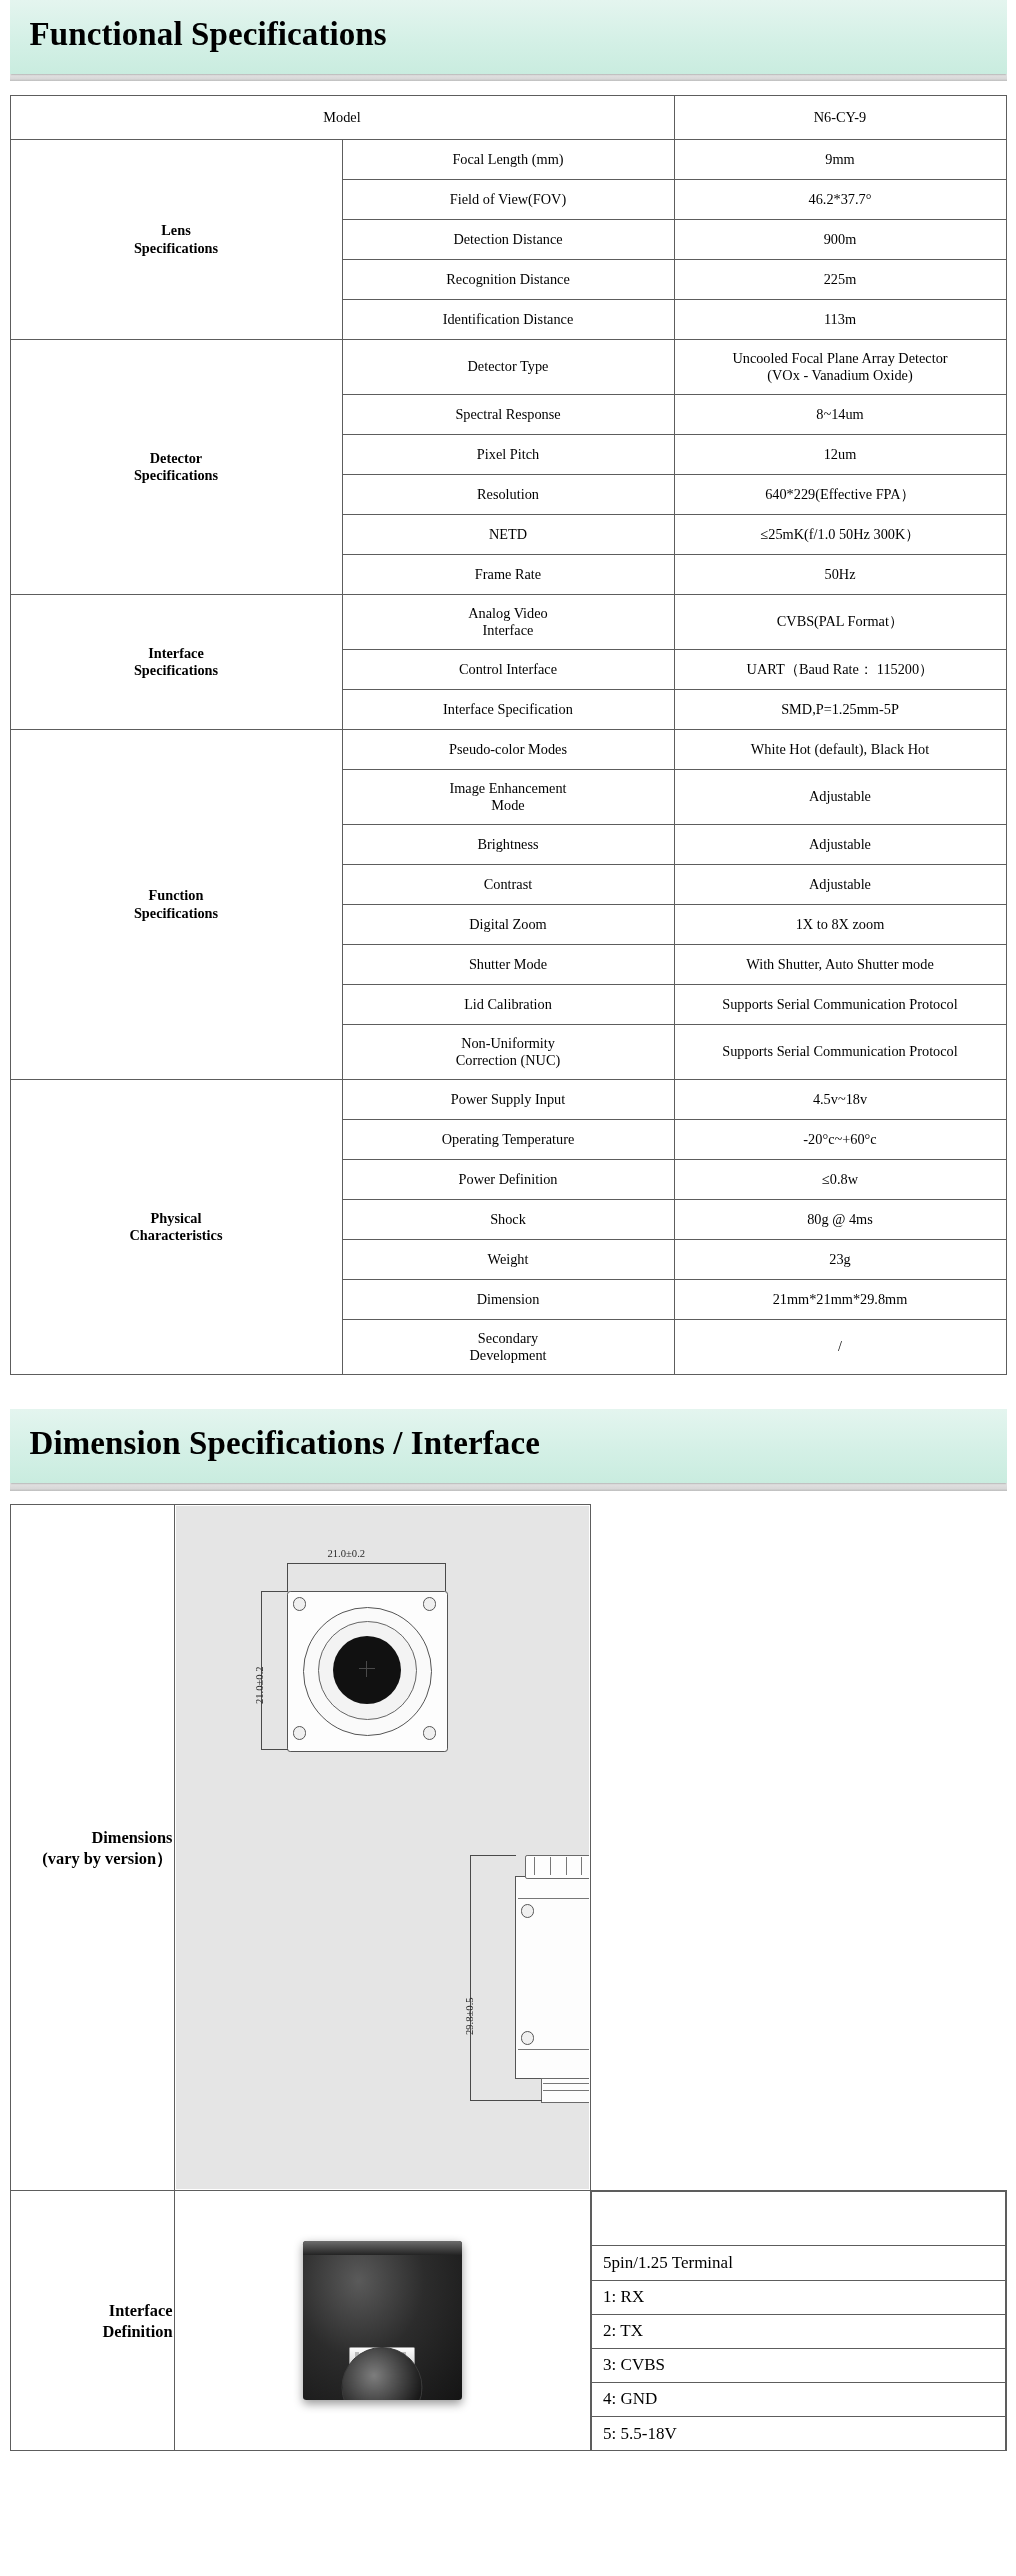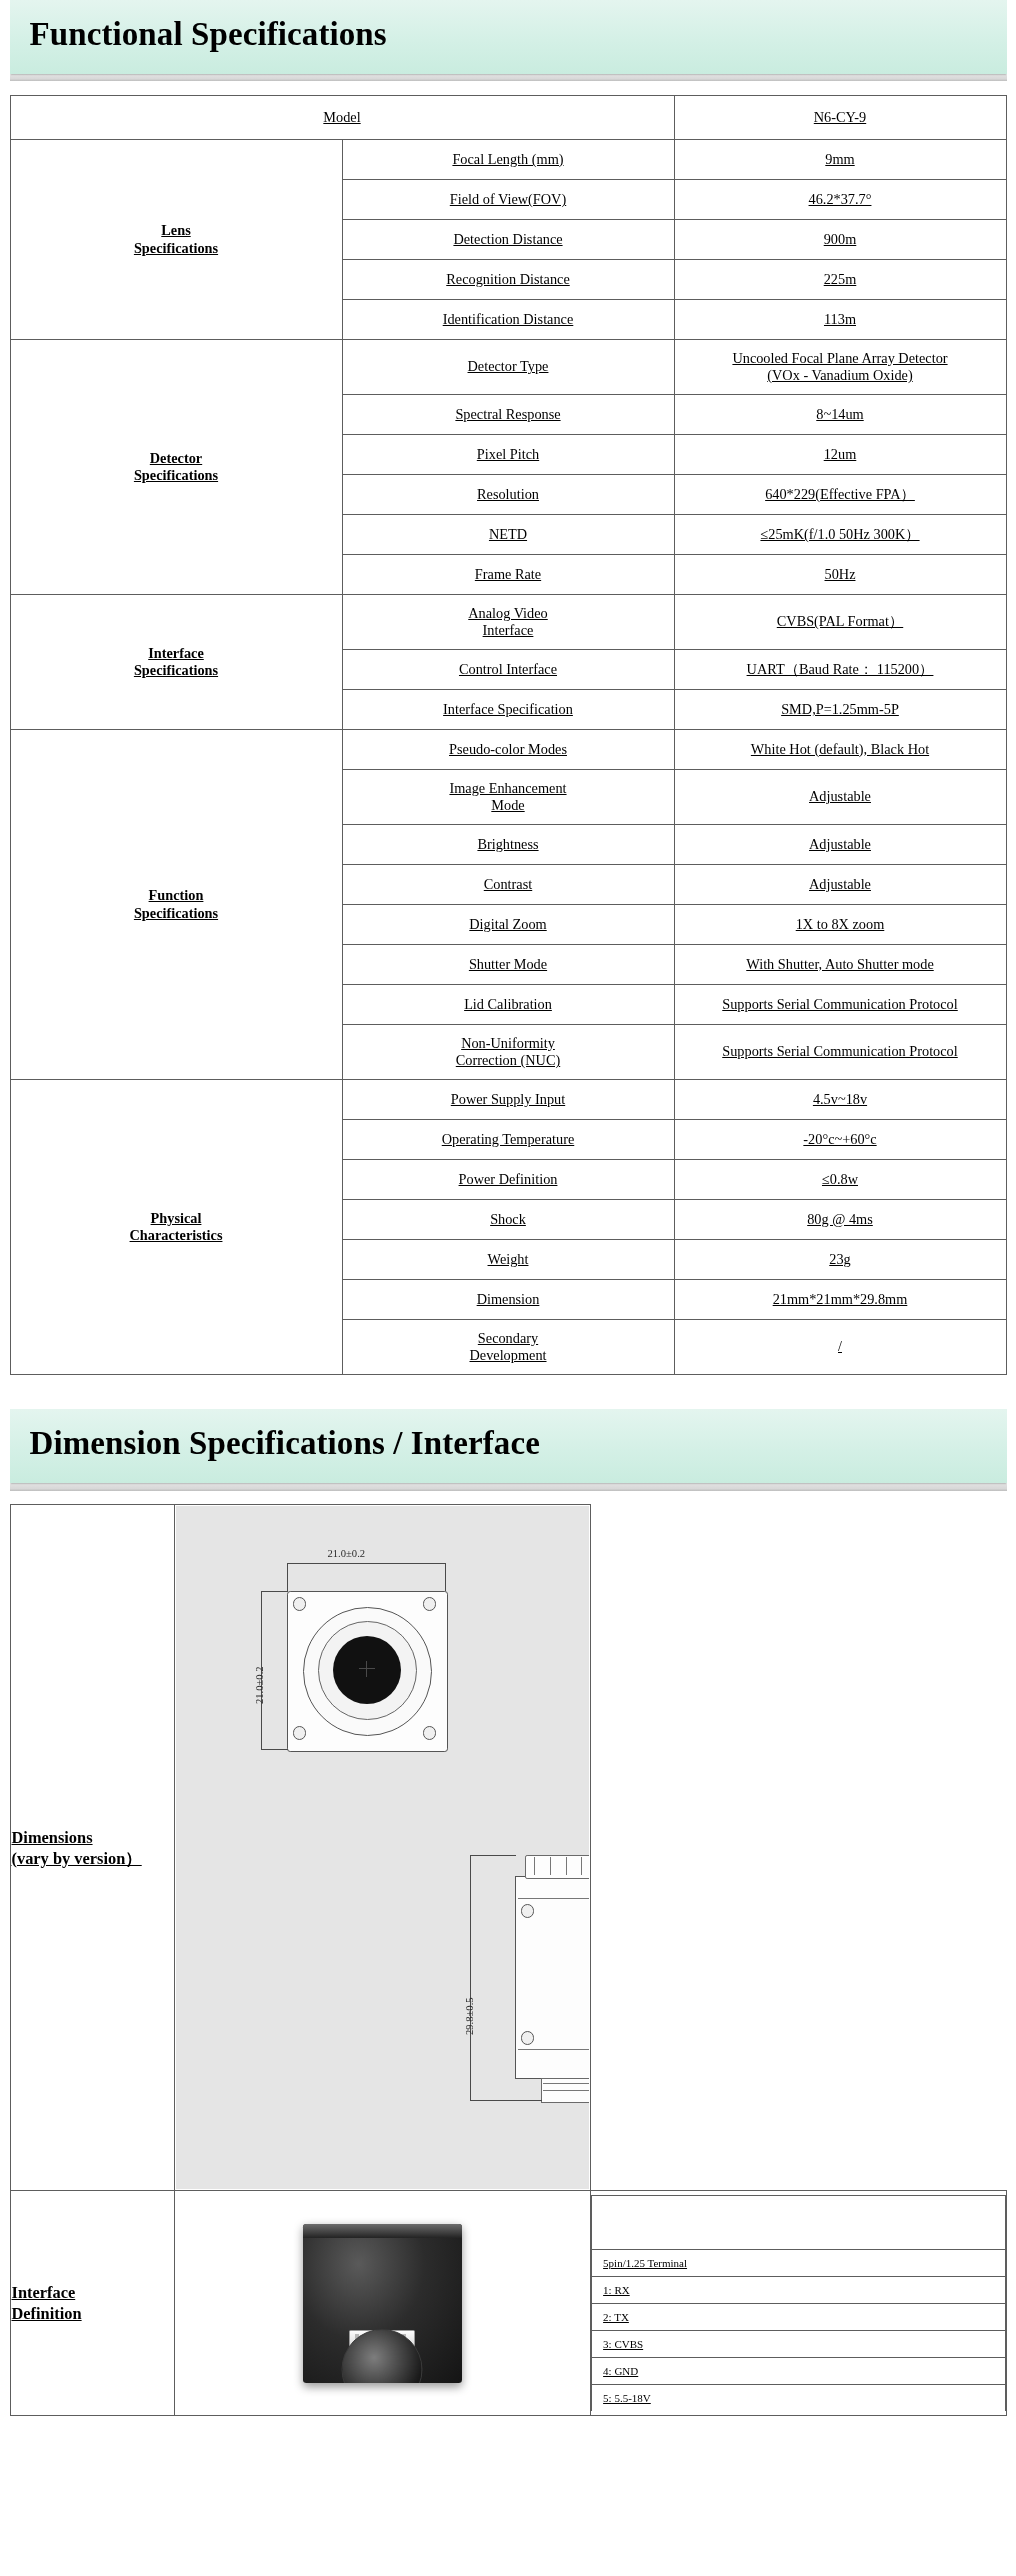--- a/index.html
+++ b/index.html
@@ -2,21 +2,21 @@
 <html style="font-size:8.5px"><head>
 <meta charset="utf-8">
 <style>
   html,body{margin:0;padding:0;background:#ffffff;}
   body{
     width:1016px;
     font-family:"Liberation Serif","DejaVu Serif",serif;
     color:#000;
     -webkit-font-smoothing:antialiased;
   }
-  .page{width:1016px;position:relative;text-decoration:underline;}
+  .page{width:1016px;position:relative;}
 
   
   .banner{
     position:relative;
     height:74px;
     margin:0 9.5px 0 9.5px;
     background:linear-gradient(180deg,#e4f5ef 0%,#d4f0e6 55%,#c9ecdf 100%);
     box-shadow:0 1.6px 1.1px -1.1px rgba(0,0,0,.18);
   }
   .banner-inner{
@@ -84,21 +84,21 @@
     table-layout:fixed;
     background:#fff;
   }
   table.dim td{
     border:0.5px solid #5d5d5d;
     vertical-align:middle;
     font-family:"Liberation Serif","DejaVu Serif",serif;
   }
   td.dim-label{
     width:161px;
-    text-align:left;
+    text-align:right;
     font-weight:bold;
     font-size:16.4px;
     line-height:1.3;
   }
   .draw-area{
     position:relative;
     height:683px;
     background:#e5e5e5;
     overflow:hidden;
   }
@@ -178,21 +178,21 @@
   }
   .iface-photo .lensring{
     position:absolute;left:50%;bottom:-27.5px;transform:translateX(-50%);
     width:79px;height:79px;border-radius:50%;
     background:radial-gradient(circle at 40% 35%,#7d7d7d,#191919 70%);
     border:1.6px solid #3a3a3a;
   }
   .pin-list{padding:0;vertical-align:top;}
   .pin-row{
     border-bottom:0.5px solid #5d5d5d;
-    font-size:11px;
+    font-size:17px;
     padding:6.4px 0 6.4px 11.6px;
     text-align:left;
     line-height:1.2;
     font-family:"Liberation Serif","DejaVu Serif",serif;
   }
   .pin-row:last-child{border-bottom:none;}
   .pin-spacer{height:51px;border-bottom:0.5px solid #5d5d5d;}
   .pin-table{width:100%;border-collapse:collapse;}
   .pin-table td{border:none;}
 </style>

